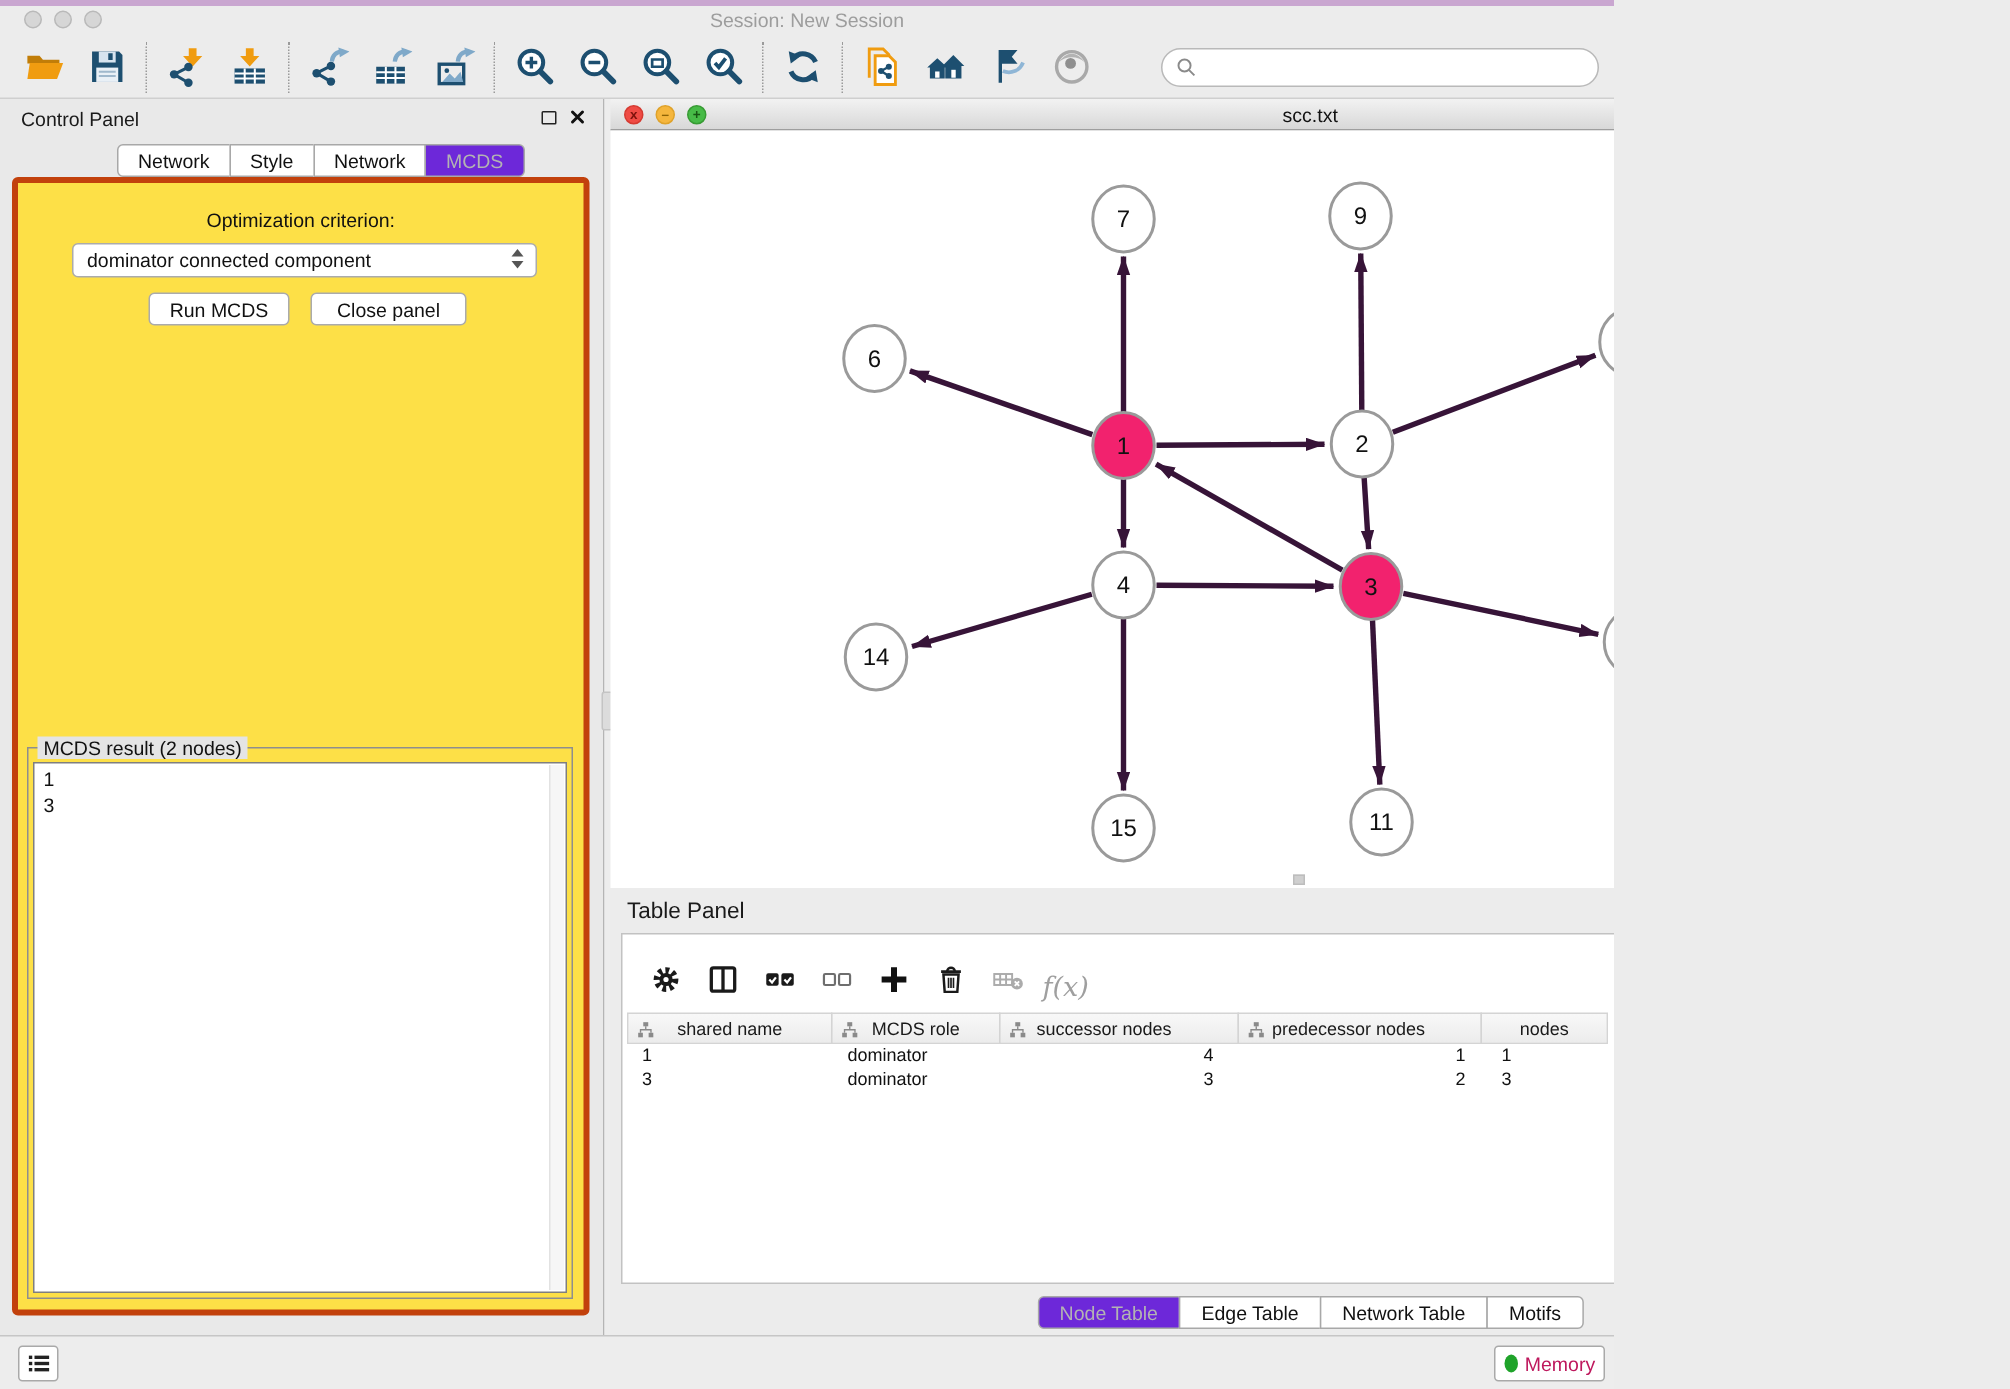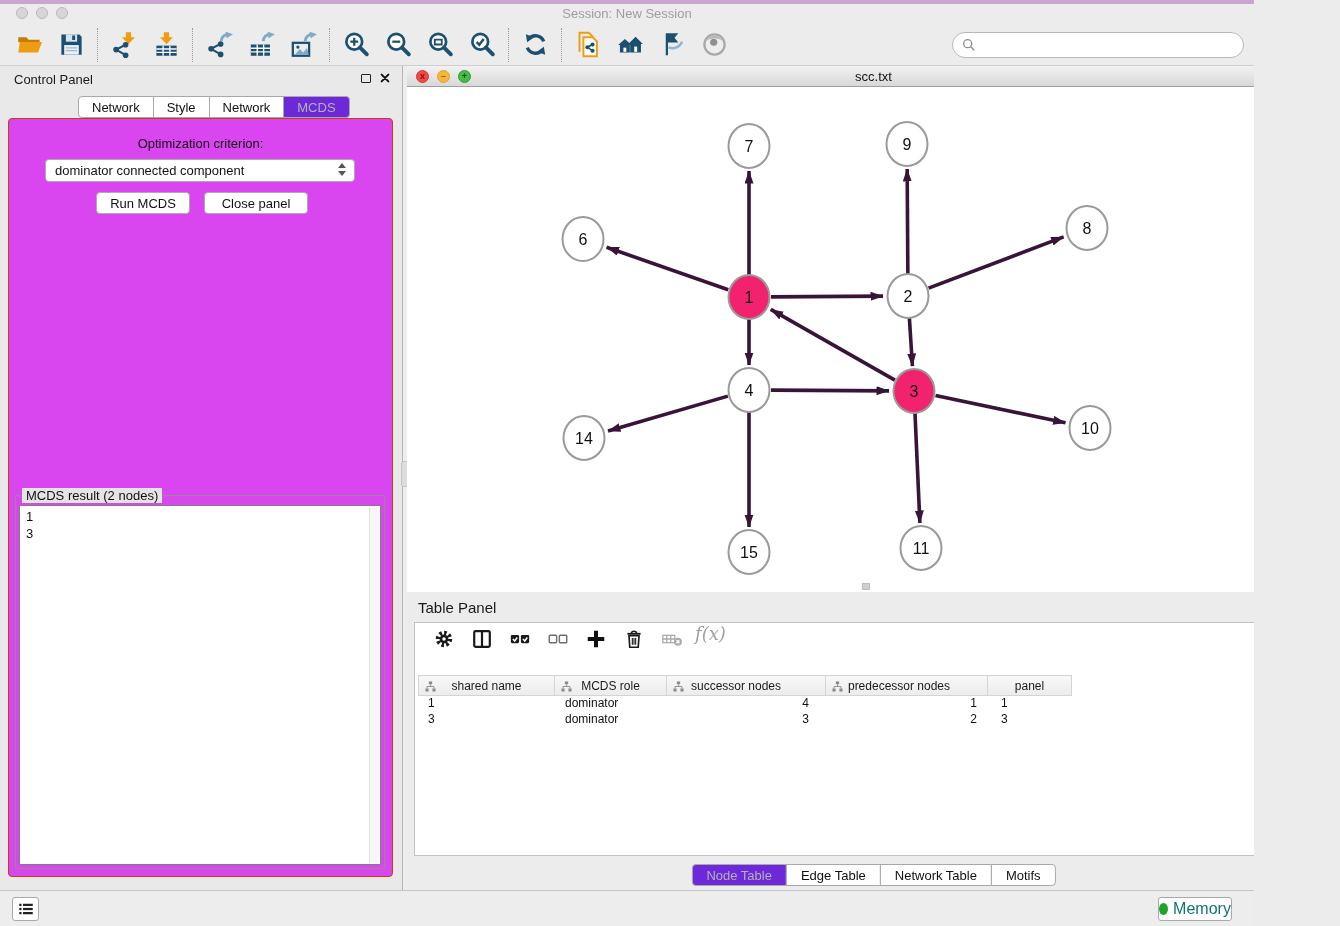--- a/index.html
+++ b/index.html
@@ -1,18 +1,18 @@
 <!DOCTYPE html>
 <html><head>
 <meta charset="utf-8">
 <style>
   * { margin:0; padding:0; box-sizing:border-box; }
   html,body { width:1340px; height:926px; }
   body { font-family:"Liberation Sans", sans-serif; background:#ececec; -webkit-font-smoothing:antialiased; }
-  .app { position:relative; width:1254px; height:926px; background:#ececec; overflow:hidden; }
+  .app { position:relative; width:1076px; height:926px; background:#ececec; overflow:hidden; }
 
   
   .accent-strip { position:absolute; top:0; left:0; right:0; height:4px; background:#c9a6d0; }
   .titlebar { position:absolute; top:4px; left:0; right:0; height:20px; background:#ececec; }
   .lights { position:absolute; left:16px; top:3px; display:flex; gap:8px; }
   .light { width:12px; height:12px; border-radius:50%; background:#d6d6d6; border:1px solid #b9b9b9; }
   .win-title { position:absolute; left:0; right:0; top:2px; text-align:center; font-size:13px; color:#9d9d9d; }
 
   .toolbar { position:absolute; top:24px; left:0; right:0; height:42px; background:#ececec; border-bottom:1px solid #cfcfcf; display:flex; align-items:center; padding-left:8px; }
   .tb-btn { width:42px; height:38px; display:flex; align-items:center; justify-content:center; background:transparent; border:none; cursor:default; }
@@ -29,21 +29,21 @@
   .control-panel { position:relative; width:403px; height:100%; background:#e9e9e9; border-right:1px solid #b5b5b5; }
   .cp-title { position:absolute; left:14px; top:6px; font-size:13px; color:#1a1a1a; }
   .panel-winbtns { position:absolute; right:12px; top:7px; display:flex; gap:9px; align-items:center; }
   .wb-float { width:10px; height:9px; border:1.6px solid #222; border-radius:1px; display:inline-block; }
   .wb-close svg { width:10px; height:10px; display:block; }
   .cp-tabs { position:absolute; left:78px; top:30px; display:flex; height:22px; }
   .tab { border:1px solid #a8a8a8; background:#fff; color:#111; font-size:13px; padding:0 13px; display:flex; align-items:center; margin-left:-1px; white-space:nowrap; }
   .tab:first-child { border-radius:4px 0 0 4px; margin-left:0; }
   .tab:last-child { border-radius:0 4px 4px 0; }
   .tab.sel { background:#6d28d9; color:#b3b3b3; }
-  .cp-box { position:absolute; left:8px; right:9px; top:52px; bottom:13px; background:#d946ef; border:1px solid #c2410c; border-radius:4px; }
+  .cp-box { position:absolute; left:8px; right:9px; top:52px; bottom:13px; background:#fde047; border:4px solid #c2410c; border-radius:4px; }
   .opt-label { position:absolute; left:0; right:0; top:17px; text-align:center; font-size:13px; color:#111; }
   .selectbox { position:absolute; left:36px; top:40px; width:310px; height:23px; background:#fff; border:1px solid #ababab; border-radius:4px; display:flex; align-items:center; font-size:13px; padding-left:9px; color:#111; }
   .stepper { position:absolute; right:7px; top:3px; width:10px; display:flex; flex-direction:column; align-items:center; gap:3px; }
   .tri-up { width:0; height:0; border-left:4px solid transparent; border-right:4px solid transparent; border-bottom:5px solid #555; }
   .tri-dn { width:0; height:0; border-left:4px solid transparent; border-right:4px solid transparent; border-top:5px solid #555; }
   .cp-btn { position:absolute; top:73px; height:22px; background:#fff; border:1px solid #ababab; border-radius:4px; font-size:13px; color:#111; font-family:"Liberation Sans",sans-serif; }
   .btn-run { left:87px; width:94px; }
   .btn-close { left:195px; width:104px; }
   .result-fs { position:absolute; left:6px; right:7px; top:376px; bottom:7px; border:1px solid #8e8e8e;text-decoration:underline; }
   .result-legend { position:absolute; top:-8px; left:6px; background:#e4e4e4; padding:0 4px; font-size:13px; color:#111; }
@@ -65,21 +65,21 @@
   .tl-green { background:#47bb47; border:1px solid #379b33; color:#175713; }
   .net-title { position:absolute; left:0; right:0; top:3px; text-align:center; font-size:13px; color:#111; }
   .net-canvas { position:absolute; left:0; right:0; top:21px; bottom:0; background:#fff; }
   .hthumb { position:absolute; left:455px; bottom:2px; width:8px; height:7px; background:#cfcfcf; border:1px solid #bdbdbd; }
 
   
   .table-panel { position:absolute; left:0; right:0; top:526px; height:298px; background:#ececec; }
   .tp-title { position:absolute; left:11px; top:7px; font-size:15px; color:#1a1a1a; }
   .tp-winbtns { position:absolute; right:10px; top:8px; display:flex; gap:9px; align-items:center; }
   .tp-content { position:absolute; left:7px; top:30px; width:916px; height:234px; background:#fff; border:1px solid #c2c2c2; }
-  .tp-toolbar { position:absolute; left:0; right:0; top:0; height:46px; display:flex; align-items:flex-start; padding-left:10px; }
+  .tp-toolbar { position:absolute; left:0; right:0; top:0; height:46px; display:flex; align-items:flex-end; padding-left:10px; }
   .tpt-btn { width:38px; height:32px; display:flex; align-items:center; justify-content:center; background:none; border:none; }
   .tpt-btn svg { width:22px; height:22px; }
   .fx-label { font-family:"DejaVu Serif", serif; font-style:italic; font-size:18px; color:#9f9f9f; padding-left:4px; }
   .tbl { position:absolute; left:4px; right:0; top:52px; }
   .tbl-head { display:flex; height:21px; }
   .th { position:relative; background:linear-gradient(#f8f8f8,#ececec); border:1px solid #d4d4d4; margin-left:-1px; display:flex; align-items:center; justify-content:center; font-size:12px; color:#1a1a1a; }
   .th .hier { position:absolute; left:6px; top:5px; }
   .tbl-row { display:flex; height:16px; font-size:12px; color:#111; }
   .td { overflow:hidden; white-space:nowrap; }
   .td.al { text-align:left; padding-left:9px; }
@@ -87,21 +87,21 @@
   .c0 { width:137px; } .c1 { width:113px; } .c2 { width:160px; padding-right:20px; } .c3 { width:163px; padding-right:15px; } .c4 { width:85px; }
 
   .tp-tabs { position:absolute; left:50%; transform:translateX(-50%); top:272px; display:flex; height:22px; }
   .tp-tabs .tab { padding:0 14px; }
 
   
   .statusbar { position:absolute; top:890px; left:0; right:0; height:36px; background:#ededed; border-top:1px solid #c6c6c6; }
   .sb-btn { position:absolute; top:6px; height:24px; background:#fff; border:1px solid #a9a9a9; border-radius:3px; display:flex; align-items:center; justify-content:center; }
   .sb-list { left:12px; width:27px; }
   .sb-list svg { width:18px; height:18px; }
-  .sb-mem { right:22px; width:74px; gap:5px; font-size:16px; color:#0f766e; }
+  .sb-mem { right:6px; width:74px; gap:5px; font-size:13px; color:#be185d; }
   .mem-dot { width:9px; height:12px; border-radius:50%; background:#1fa32a; }
 </style>
 </head>
 <body>
 
 <div class="app">
   <div class="accent-strip"></div>
 
   <div class="titlebar">
     <div class="lights">
@@ -495,21 +495,21 @@
                     <path d="M6 3.5v2.3M2.2 8.2V6h7.6v2.2" stroke="#8a8a8a" fill="none"></path>
                     <g fill="#8a8a8a">
                       <rect x="4.2" y="0.5" width="3.6" height="3"></rect>
                       <rect x="0.5" y="8.2" width="3.4" height="3.3"></rect>
                       <rect x="8.1" y="8.2" width="3.4" height="3.3"></rect>
                     </g>
                   </svg>
                   <span>predecessor nodes</span>
                 </div>
                 <div class="th c4">
-                  <span>panel</span>
+                  <span>nodes</span>
                 </div>
               </div>
             <div id="tbl-body">
                 <div class="tbl-row">
                   <div class="td c0 al">1</div>
                   <div class="td c1 al">dominator</div>
                   <div class="td c2 ar">4</div>
                   <div class="td c3 ar">1</div>
                   <div class="td c4 al">1</div>
                 </div>

